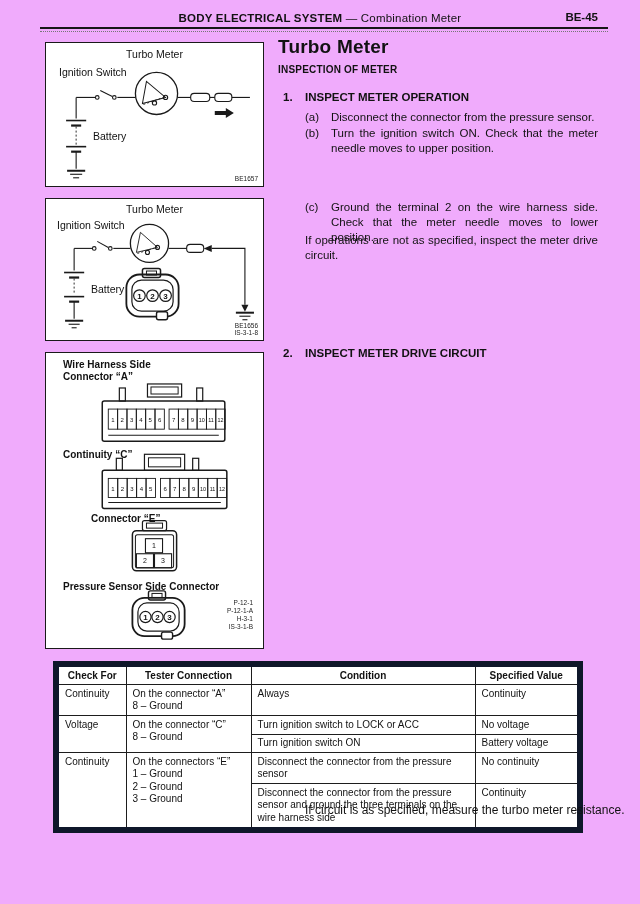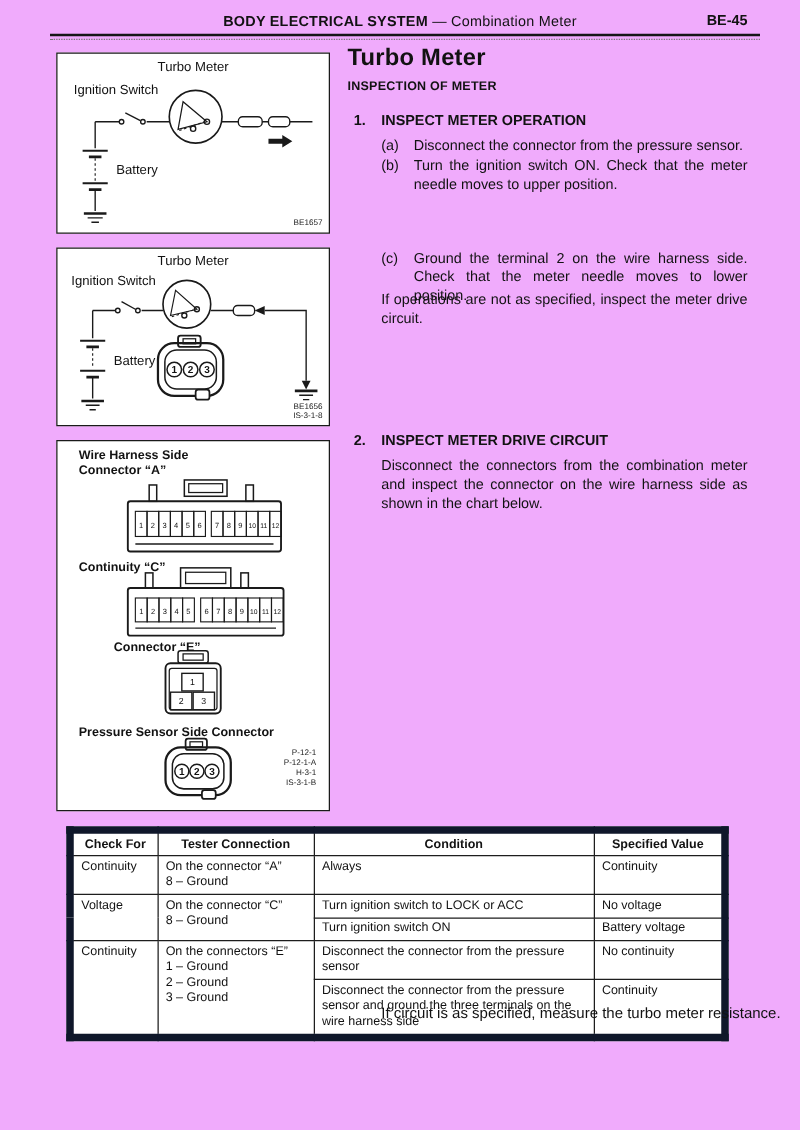--- a/index.html
+++ b/index.html
@@ -294,21 +294,20 @@
   <div class="item rc" style="top:200px;">
     <span class="lbl">(c)</span>
     <span class="txt">Ground the terminal 2 on the wire harness side. Check that the meter needle moves to lower position.</span>
   </div>
   <div class="para rc" style="top:233px;">If operations are not as specified, inspect the meter drive circuit.</div>
 
   <div class="step" style="top:347px;">
     <span class="num">2.</span>
     <span>INSPECT METER DRIVE CIRCUIT</span>
   </div>
-  <div class="para rc" style="top:366px;">Disconnect the connectors from the combination meter and inspect the connector on the wire harness side as shown in the chart below.</div>
 
   <table class="spec">
     <colgroup>
         <col style="width:70px">
         <col style="width:125px">
         <col style="width:224px">
         <col style="width:105px">
       </colgroup>
     <thead>
       <tr>

